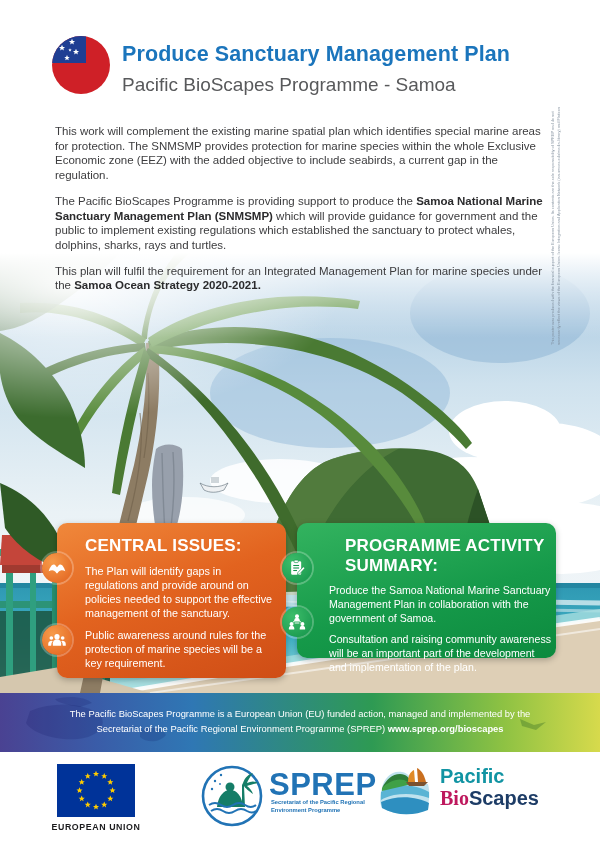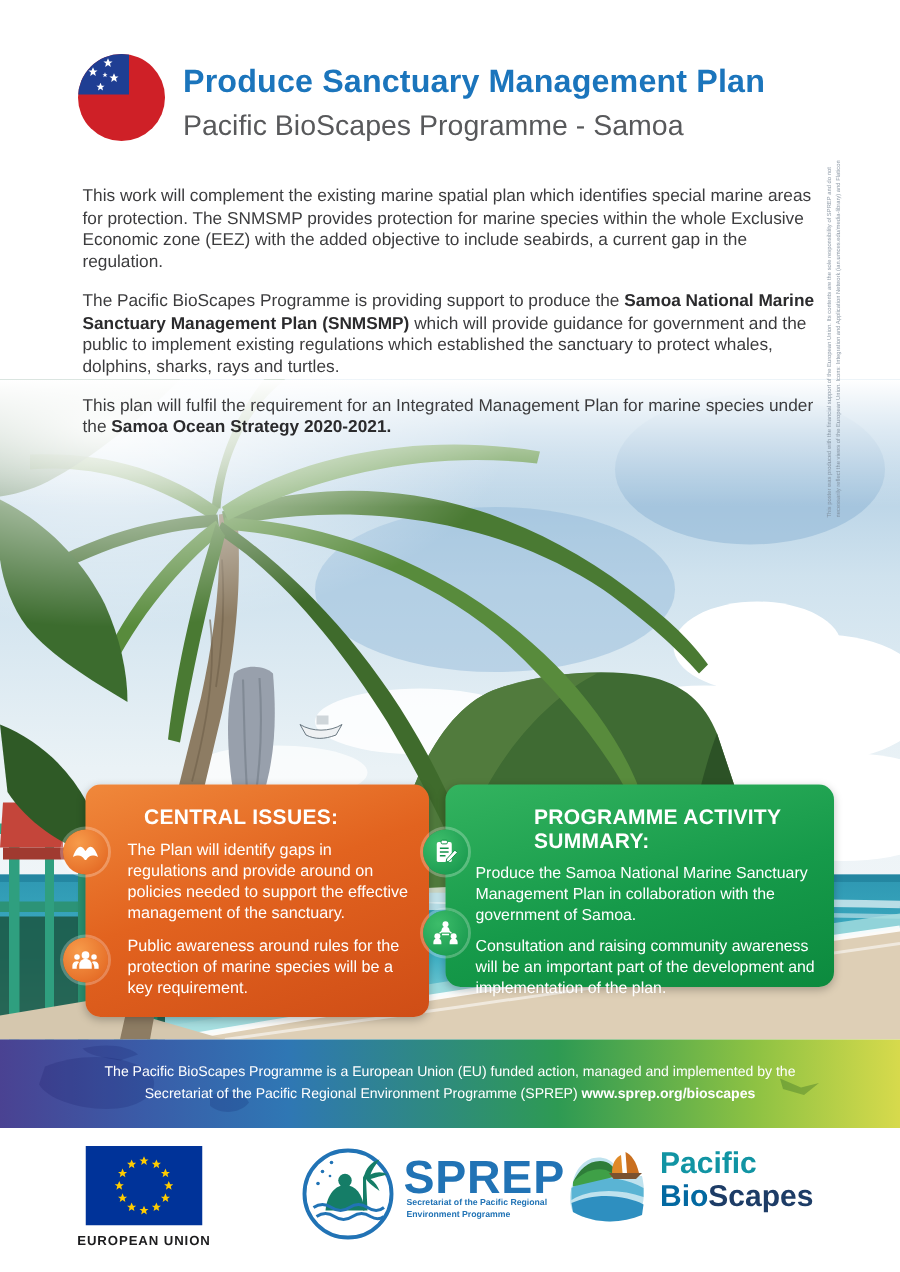--- a/index.html
+++ b/index.html
@@ -18,24 +18,24 @@
   
   .side-note{position:absolute;left:549px;top:112px;width:14px;height:233px;z-index:4;}
   .side-note-inner{position:absolute;left:1px;top:233px;width:233px;transform:rotate(-90deg);
         transform-origin:0 0;font-size:3.9px;line-height:1.6;color:rgba(122,136,150,.85);white-space:nowrap;}
   
   .box{position:absolute;border-radius:10px;color:#fff;z-index:3;box-shadow:0 2px 6px rgba(0,0,0,.25);}
   .box-orange{left:57px;top:523px;width:229px;height:155px;
         background:linear-gradient(160deg,#f0883b 0%,#e2631f 45%,#cf4d16 100%);}
   .box-green{left:297px;top:523px;width:259px;height:135px;
         background:linear-gradient(165deg,#33b35f 0%,#169a4a 55%,#0c8a3e 100%);}
-  .box-title{padding:13px 8px 0 28px;font-size:14px;font-weight:700;letter-spacing:.2px;margin-left:11px;}
+  .box-title{padding:13px 8px 0 28px;font-size:17px;font-weight:700;letter-spacing:.2px;}
   .box-green .box-title{padding-left:48px;}
   .box-item{margin:8px 10px 0 28px;font-size:10.8px;line-height:1.3;}
-  .box-green .box-item{margin-left:20px;margin-right:5px;font-size:10.6px;}
+  .box-green .box-item{margin-left:32px;margin-right:5px;font-size:10.6px;}
   .badge{position:absolute;width:30px;height:30px;border-radius:50%;display:flex;
         align-items:center;justify-content:center;box-shadow:0 0 0 2px rgba(255,255,255,.25);}
   .badge svg{width:20px;height:20px;}
   .badge-orange{background:radial-gradient(circle at 35% 30%,#f79b4a,#e0601d);}
   .badge-green{background:radial-gradient(circle at 35% 30%,#3dbd6a,#13934a);}
   .b1{left:-15px;top:30px;} .b2{left:-15px;top:102px;}
   .g1{left:-15px;top:30px;} .g2{left:-15px;top:84px;}
   
   .footer-bar{position:absolute;left:0;top:693px;width:600px;height:59px;z-index:2;
         background:linear-gradient(90deg,#4a4292 0%,#3a5ca8 16%,#2f77b4 32%,#2e9a53 62%,#8ec243 84%,#d7da4c 100%);}
@@ -45,21 +45,21 @@
   
   .eu-flag{position:absolute;left:57px;top:764px;width:78px;height:53px;}
   .eu-caption{position:absolute;left:46px;top:822px;width:100px;text-align:center;
         font-size:8.8px;font-weight:700;color:#1c1c1e;letter-spacing:.6px;}
   .sprep-emblem{position:absolute;left:199px;top:761px;width:68px;height:70px;}
   .sprep-name{position:absolute;left:269px;top:767px;font-size:31px;font-weight:700;color:#2173b5;letter-spacing:.5px;}
   .sprep-tagline{position:absolute;left:271px;top:799px;font-size:5.8px;font-weight:700;color:#2173b5;line-height:1.3;}
   .bs-emblem{position:absolute;left:378px;top:762px;width:54px;height:58px;}
   .bs-word1{position:absolute;left:440px;top:765px;font-size:20px;font-weight:700;color:#1194a3;}
   .bs-word2{position:absolute;left:440px;top:787px;font-size:20px;font-weight:700;}
-  .bs-word2 .bio{color:#0369a1;} .bs-word2 .scapes{color:#1d3c66;}
+  .bs-word2 .bio{color:#be185d;font-family:Liberation Serif, serif;} .bs-word2 .scapes{color:#1d3c66;}
 </style>
 </head>
 <body>
 
 <div class="page">
 
   <svg class="flag" viewBox="-29 -29 58 58">
     <defs>
         <clipPath id="fc">
           <circle cx="0" cy="0" r="29"></circle>

